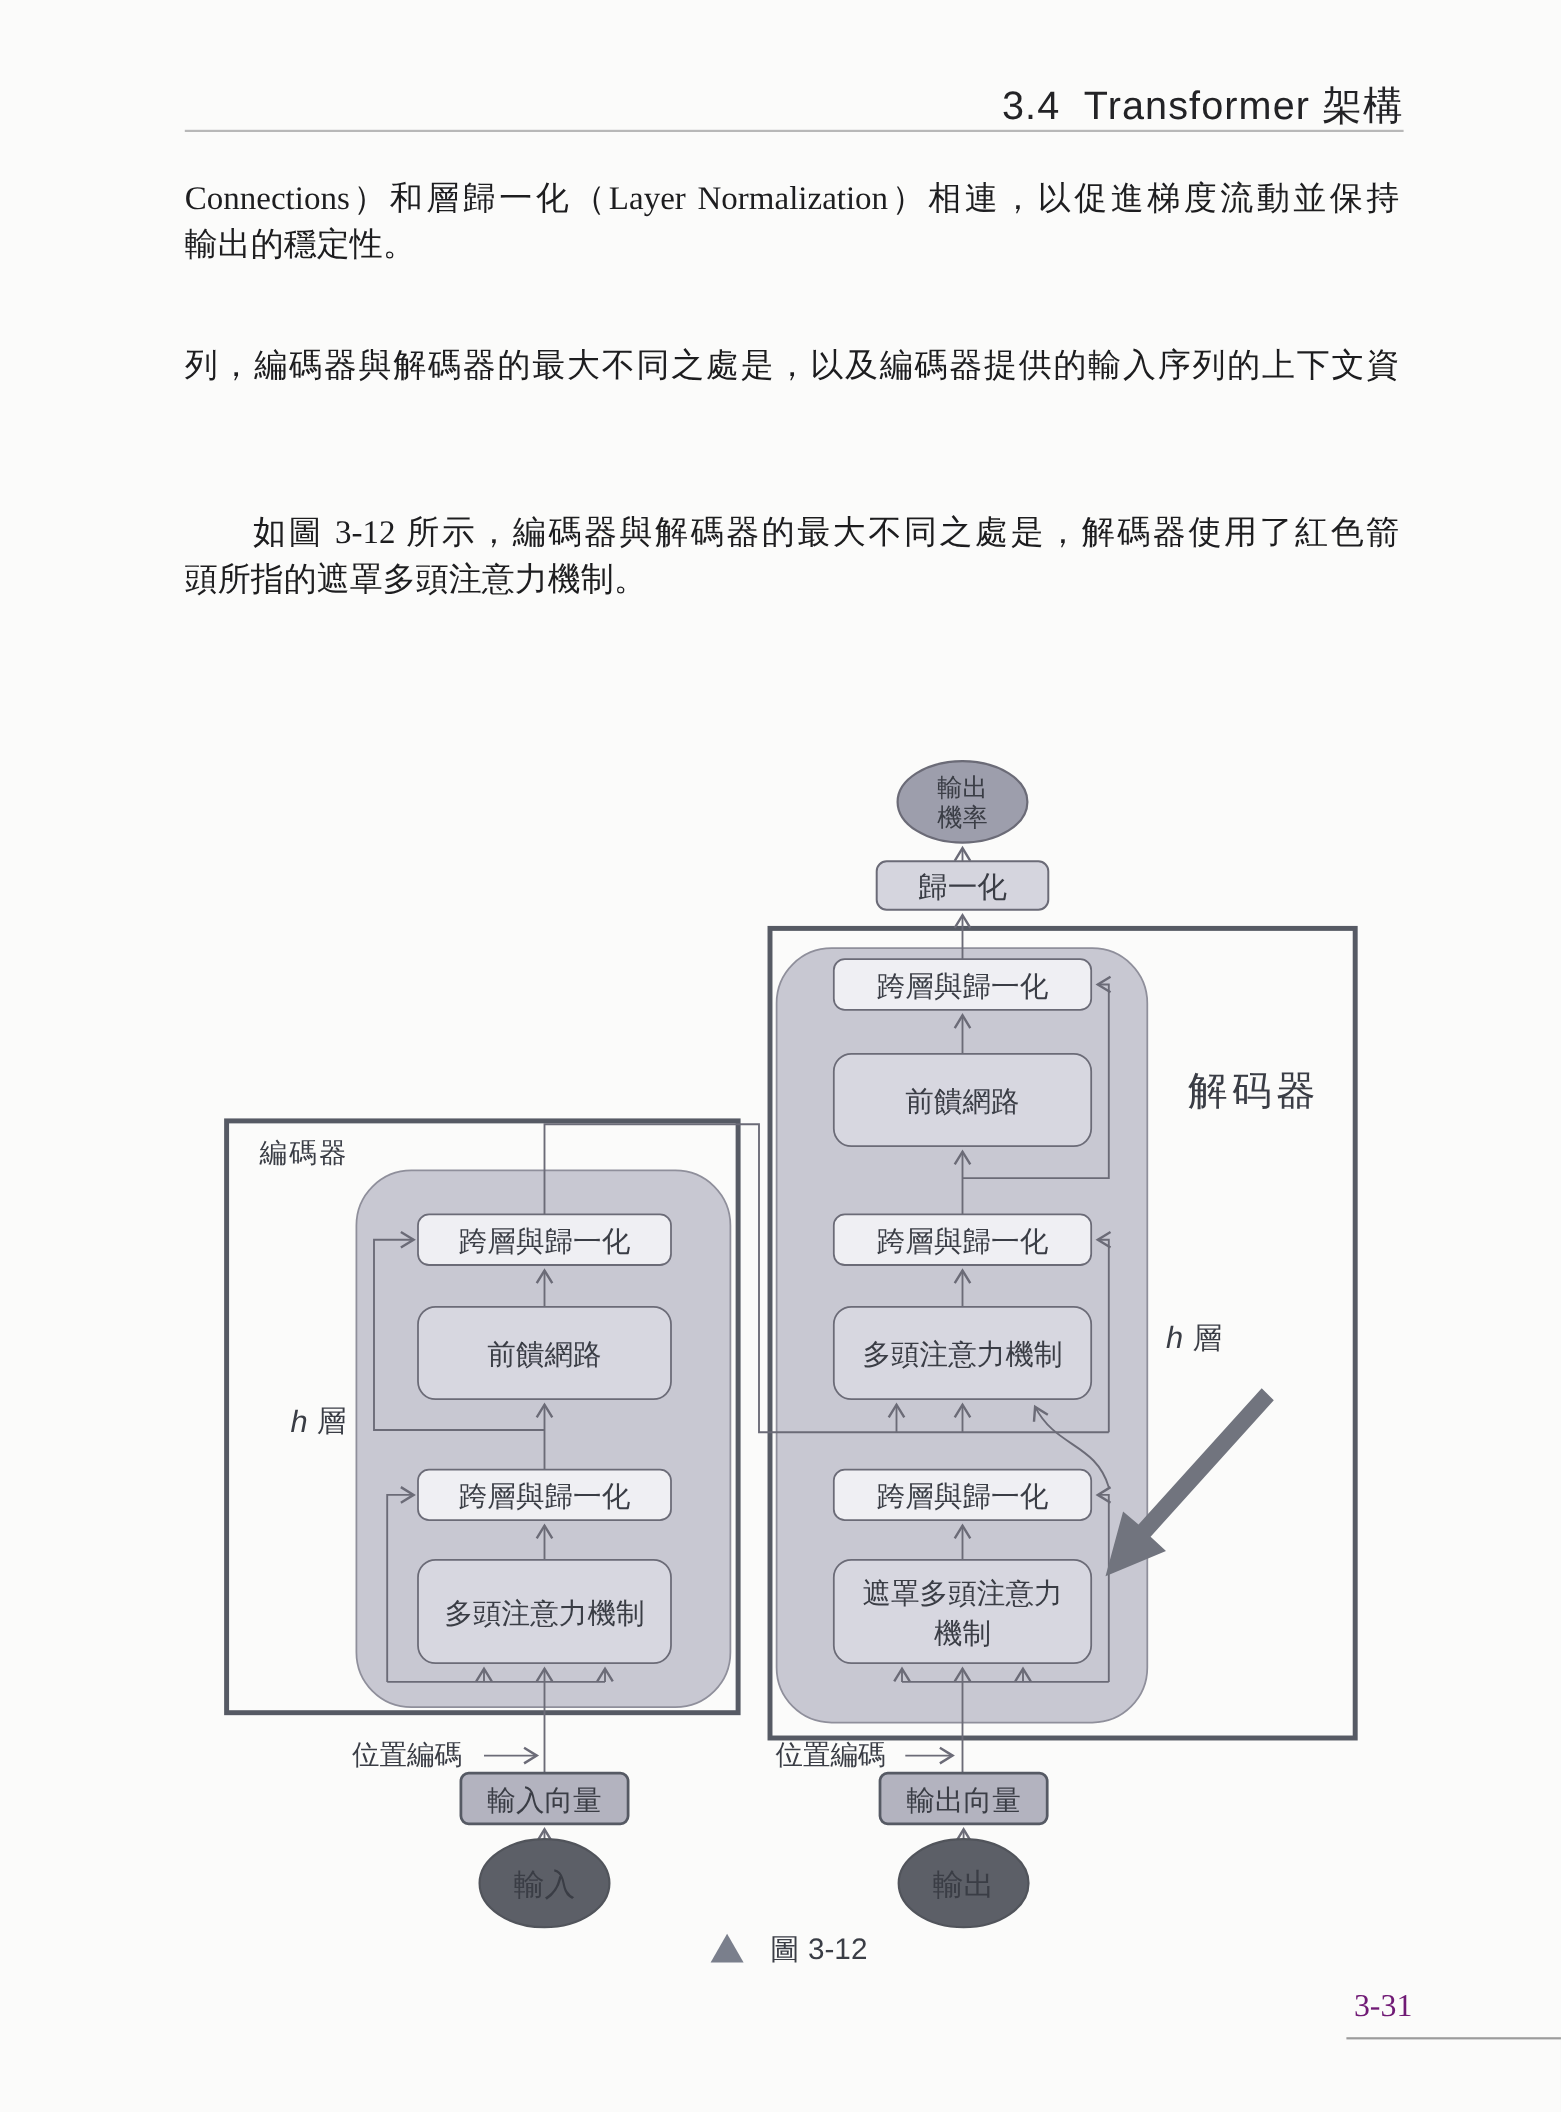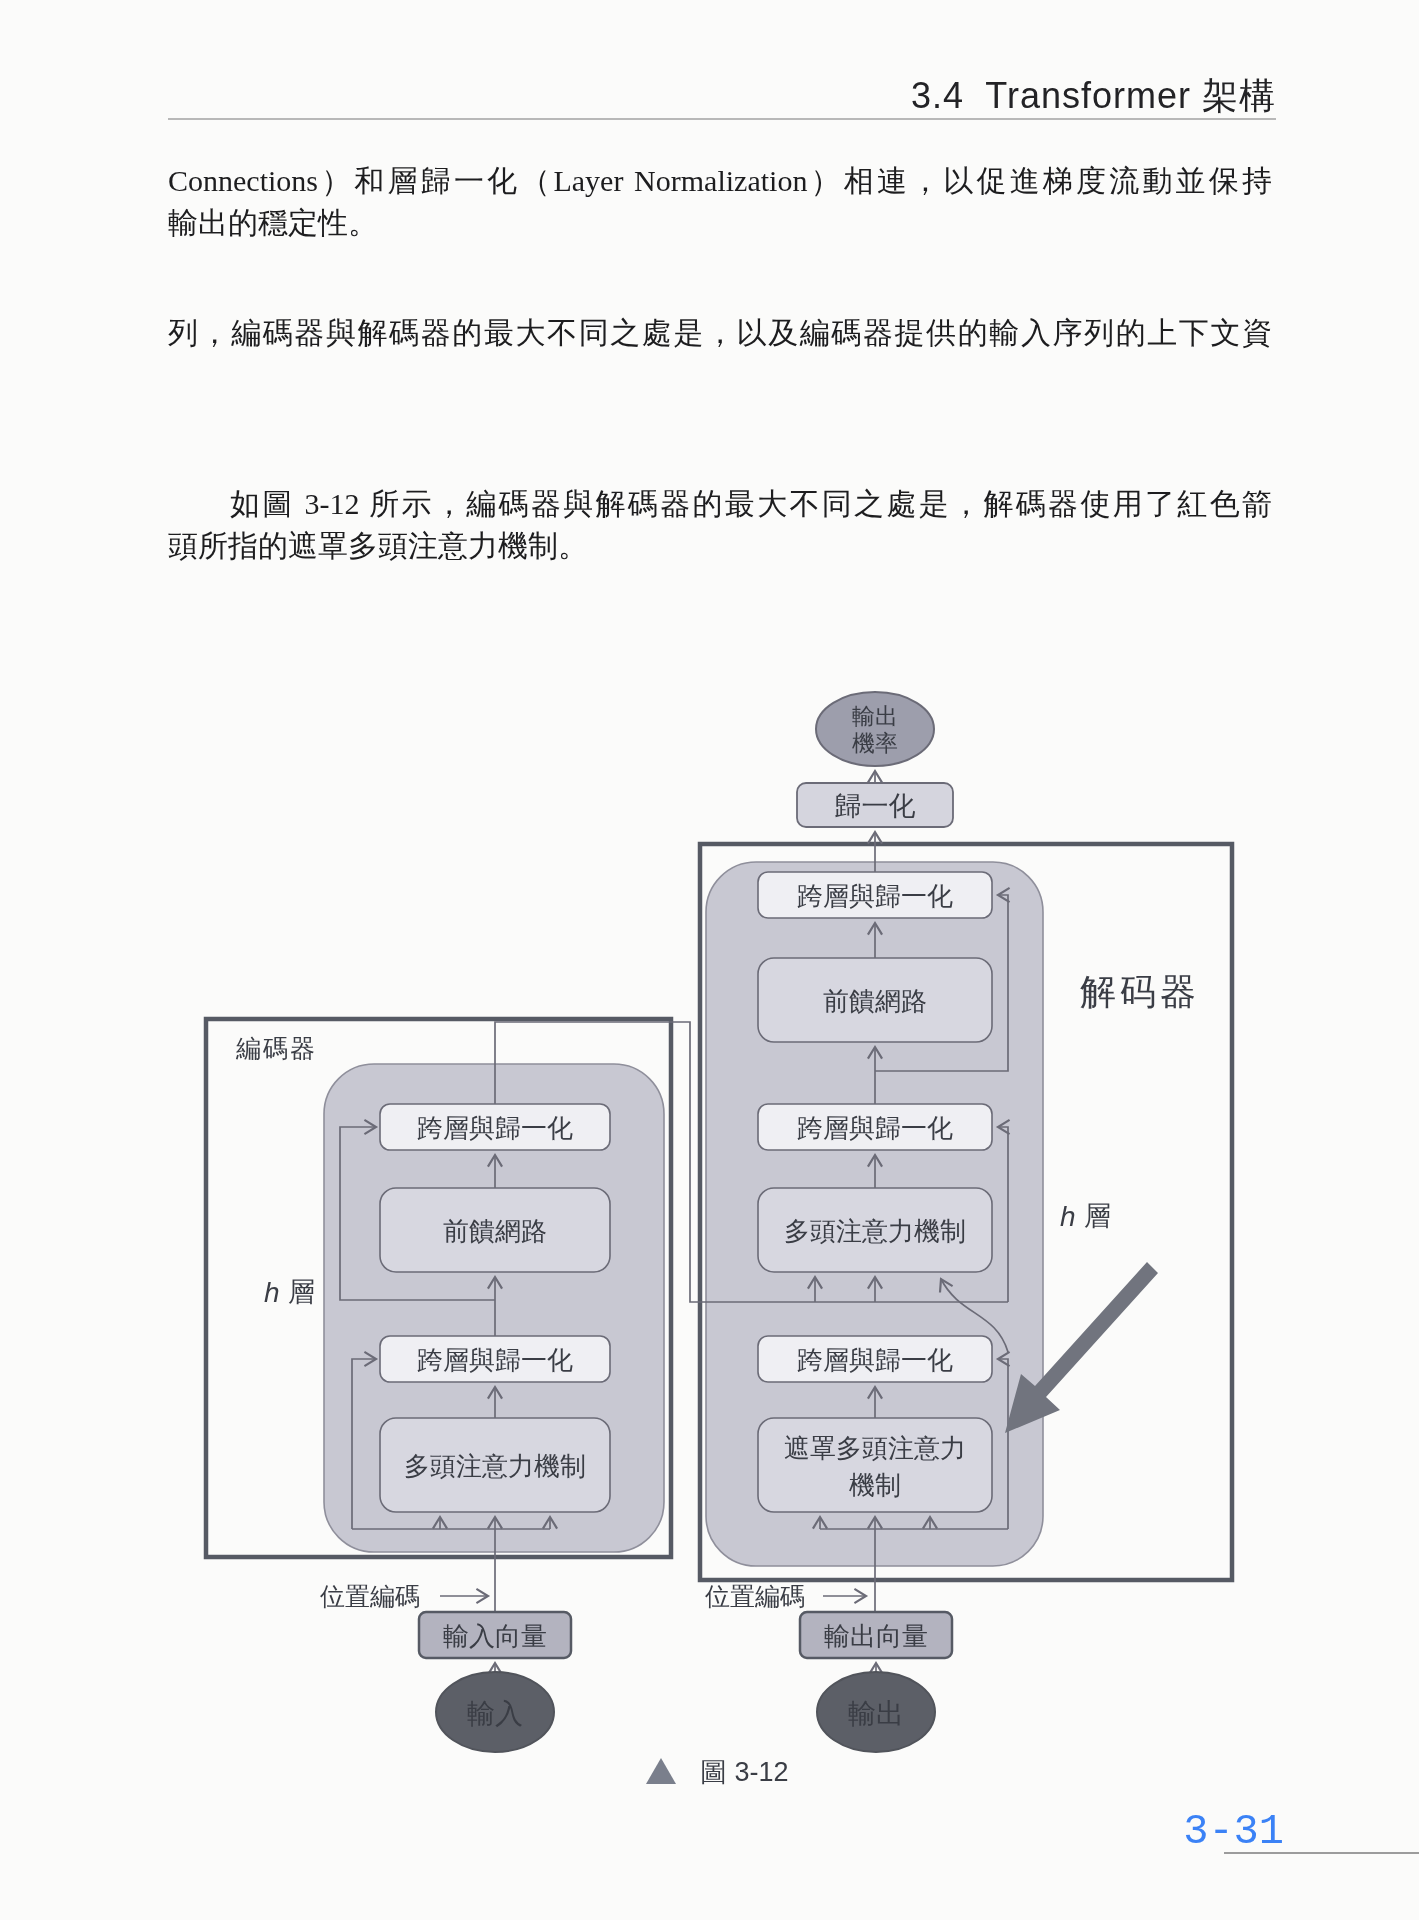--- a/index.html
+++ b/index.html
@@ -9,34 +9,34 @@
     font-family:"Liberation Serif","DejaVu Serif",serif; color:#1d1d1f;
   }
   .header-title {
     position:absolute; top:72px; right:143px; font-size:36px; color:#232326;
     font-family:"Liberation Sans","DejaVu Sans",sans-serif; white-space:pre; letter-spacing:1px;
   }
   .header-rule {
     position:absolute; top:118px; left:168px; width:1108px; height:2px; background:#b8b8b8;
   }
   .para { position:absolute; left:168px; width:1104px; }
-  .p1 { top:160px; } .p2 { top:312px; } .p3 { top:464px;margin-top:19px; }
+  .p1 { top:160px; } .p2 { top:312px; } .p3 { top:464px; }
   .pline {
     height:42px; line-height:42px; font-size:30px;
     text-align:justify; text-align-last:justify; white-space:normal;
   }
   .pline.first { text-indent:62px; }
   .pline.last { text-align-last:left; }
   svg.figure { position:absolute; left:0; top:560px; }
   svg text {
     font-family:"Liberation Sans","DejaVu Sans",sans-serif; fill:#3a3d45;
   }
   .footer-page {
-    position:absolute; top:1808px; right:135px; font-size:42px; color:#3b82f6;
-    font-family:Liberation Mono, monospace;
+    position:absolute; top:1808px; right:135px; font-size:29px; color:#701a75;
+    font-family:Liberation Serif, serif;
   }
   .footer-rule {
     position:absolute; top:1852px; left:1224px; width:195px; height:2px; background:#9c9c9c;
   }
 </style>
 </head>
 <body>
 
 <div class="page">
 

